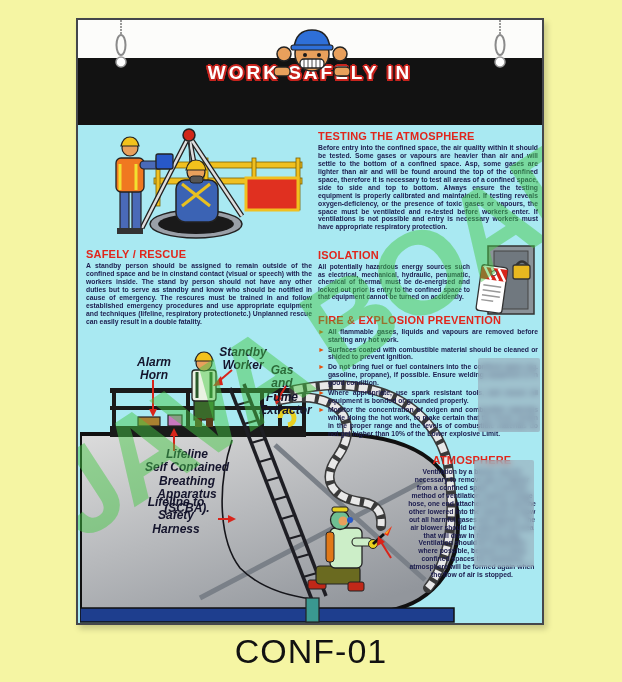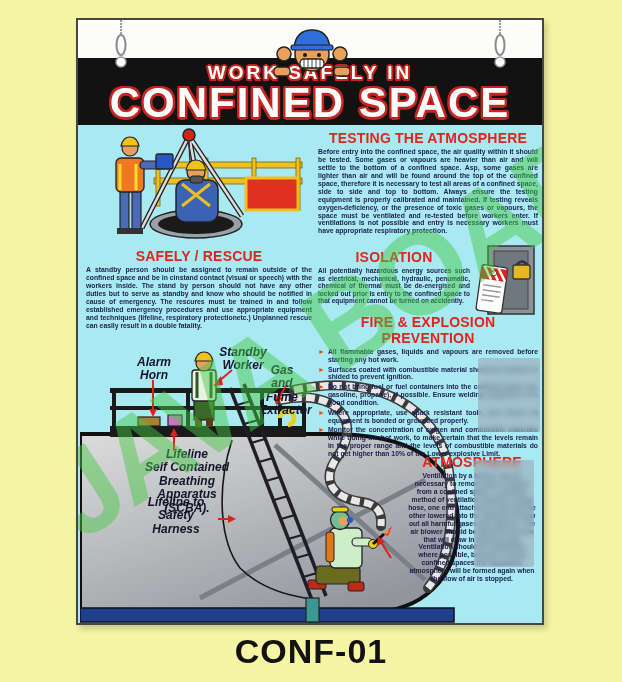--- a/index.html
+++ b/index.html
@@ -13,35 +13,35 @@
           text-align:center;z-index:6;}
   .banner-l1{margin-top:4px;font-size:19px;font-weight:bold;color:#fff;letter-spacing:3px;
     text-shadow:-1.5px -1.5px 0 #C8241E,1.5px -1.5px 0 #C8241E,-1.5px 1.5px 0 #C8241E,
       1.5px 1.5px 0 #C8241E,0 -2px 0 #C8241E,0 2px 0 #C8241E,-2px 0 0 #C8241E,2px 0 0 #C8241E;}
   .banner-l2{font-size:42px;font-weight:bold;color:#fff;letter-spacing:2px;line-height:0.92;
     text-shadow:-2px -2px 0 #C8241E,2px -2px 0 #C8241E,-2px 2px 0 #C8241E,2px 2px 0 #C8241E,
       0 -2.5px 0 #C8241E,0 2.5px 0 #C8241E,-2.5px 0 0 #C8241E,2.5px 0 0 #C8241E;}
   .hanger{position:absolute;top:0;z-index:7;}
   .peeker{position:absolute;left:196px;top:6px;z-index:8;}
   .sec{position:absolute;z-index:15;}
-  .sec-h{font-size:14px;font-weight:bold;color:#E0261C;letter-spacing:.2px;margin:0 0 2px 0;text-align:center;}
+  .sec-h{font-size:11px;font-weight:bold;color:#E0261C;letter-spacing:.2px;margin:0 0 2px 0;}
   .sec-p{font-size:6.8px;font-weight:bold;color:#1C1C4E;line-height:1.17;text-align:justify;margin:0;}
   .bullet{display:flex;margin-bottom:2px;}
   .bmark{color:#E8500C;font-size:7px;margin-right:3px;line-height:1.1;}
   .btext{font-size:6.8px;font-weight:bold;color:#1C1C4E;line-height:1.15;text-align:justify;}
   .dlabel{position:absolute;z-index:20;font-size:12px;font-weight:bold;color:#14142C;
           line-height:1.12;white-space:pre-line;text-align:center;font-style:italic;}
   .watermark{position:absolute;left:-20px;top:420px;width:820px;font-size:118px;font-weight:bold;
              letter-spacing:-4px;color:rgba(70,200,70,0.48);transform:rotate(-33deg);
              transform-origin:0 50%;white-space:nowrap;z-index:50;pointer-events:none;}
   .blur-box{position:absolute;background:rgba(152,163,176,0.55);
             backdrop-filter:blur(3px);-webkit-backdrop-filter:blur(3px);
             border-radius:2px;z-index:60;}
   .footer{position:absolute;left:0;width:622px;top:632px;text-align:center;
-          font-size:34px;font-weight:bold;color:#121212;letter-spacing:1px;}
+          font-size:34px;font-weight:normal;color:#121212;letter-spacing:1px;}
   svg{display:block;}
   .illu{position:absolute;z-index:10;}
 </style>
 </head>
 <body>
 
 <div id="stage">
 
   <div id="poster">
 
@@ -67,21 +67,20 @@
       <circle cx="31" cy="29" r="2" fill="#1a1a1a"></circle>
       <circle cx="45" cy="29" r="2" fill="#1a1a1a"></circle>
       <rect x="26" y="33" width="24" height="9" rx="4" fill="#fff" stroke="#222" stroke-width="1.3"></rect>
       <path d="M30,33 V42 M34,33 V42 M38,33 V42 M42,33 V42 M46,33 V42" stroke="#222" stroke-width="0.8"></path>
       <rect x="0" y="41" width="16" height="9" rx="4" fill="#E8A05C" stroke="#222" stroke-width="1.3"></rect>
       <rect x="60" y="41" width="16" height="9" rx="4" fill="#E8A05C" stroke="#222" stroke-width="1.3"></rect>
     </svg>
 
     <div class="banner">
       <div class="banner-l1">WORK SAFELY IN</div>
-      <div class="banner-l2">CONFINED SPACE</div>
     </div>
 
     <svg class="illu" style="left:6px;top:108px" width="228" height="120" viewBox="0 0 228 120">
       <g>
         <rect x="70" y="34" width="148" height="6" fill="#F0C020" stroke="#7a6000" stroke-width="0.8"></rect>
         <rect x="70" y="50" width="148" height="6" fill="#F0C020" stroke="#7a6000" stroke-width="0.8"></rect>
         <rect x="72" y="30" width="4" height="48" fill="#F0C020" stroke="#7a6000" stroke-width="0.8"></rect>
         <rect x="120" y="30" width="4" height="48" fill="#F0C020" stroke="#7a6000" stroke-width="0.8"></rect>
         <rect x="168" y="30" width="4" height="48" fill="#F0C020" stroke="#7a6000" stroke-width="0.8"></rect>
         <rect x="212" y="30" width="4" height="52" fill="#F0C020" stroke="#7a6000" stroke-width="0.8"></rect>

